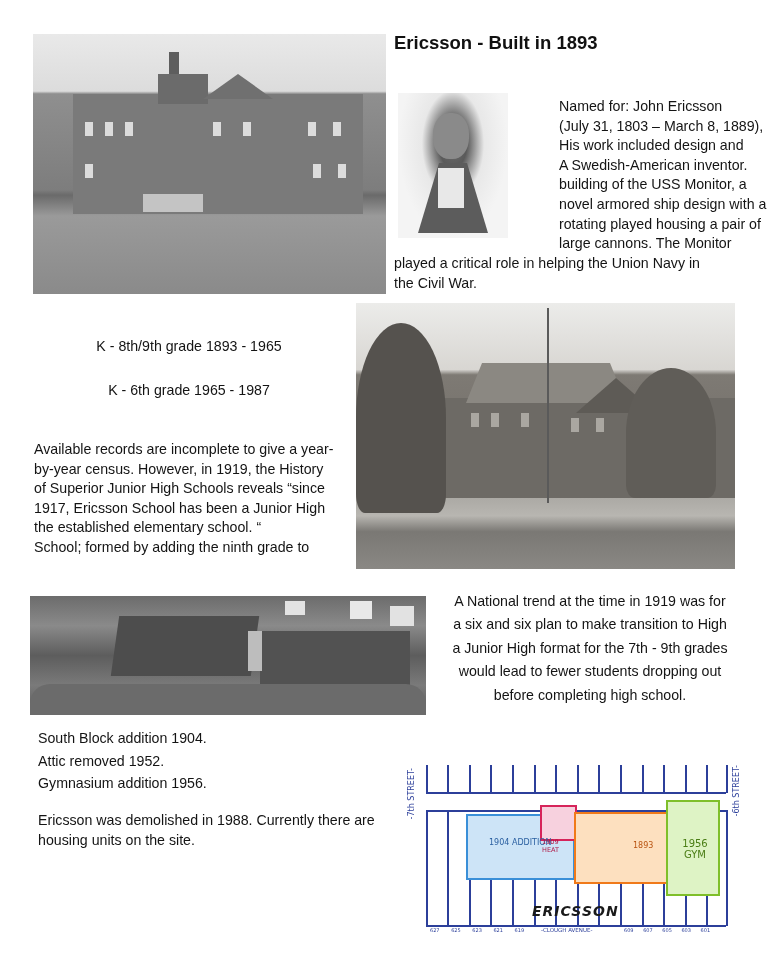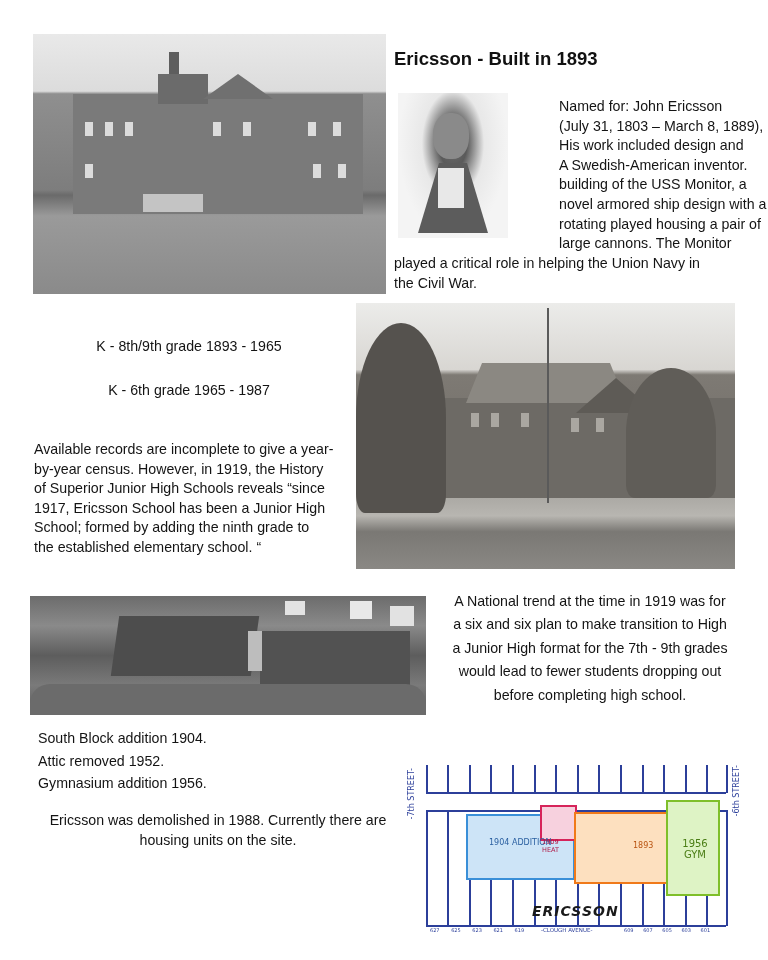--- a/index.html
+++ b/index.html
@@ -30,21 +30,21 @@
   .map { position: absolute; left: 404px; top: 760px; width: 345px; height: 175px; background: #fff; }
   .lot-line { position: absolute; width: 1.5px; background: #2c3f9a; }
   .h-line { position: absolute; height: 1.5px; background: #2c3f9a; }
   .blk { position: absolute; border: 2px solid; }
   .maplabel { position: absolute; font-family: "DejaVu Sans", sans-serif; color: #2c3f9a; }
   .vert { writing-mode: vertical-rl; }
 </style>
 </head>
 <body>
 
-<div class="abs" style="left:394px; top:48px; font-size:18.5px; font-weight:bold; color:#111;">Ericsson - Built in 1893</div>
+<div class="abs" style="left:394px; top:32px; font-size:18.5px; font-weight:bold; color:#111;">Ericsson - Built in 1893</div>
 
 <div class="photo photo1" title="Early photo of Ericsson School with students in front">
   <div class="bld" style="left:40px; top:60px; width:290px; height:120px; background:#7a7a7a;"></div>
   <div class="bld" style="left:125px; top:40px; width:50px; height:30px; background:#6b6b6b;"></div>
   <div class="bld" style="left:170px; top:40px; width:70px; height:25px; background:#707070; clip-path:polygon(50% 0,100% 100%,0 100%);"></div>
   <div class="bld" style="left:136px; top:18px; width:10px; height:22px; background:#5e5e5e;"></div>
   <div class="win" style="left:52px; top:88px;"></div>
     <div class="win" style="left:72px; top:88px;"></div>
     <div class="win" style="left:92px; top:88px;"></div>
   <div class="win" style="left:180px; top:88px;"></div>
@@ -79,22 +79,22 @@
 </div>
 
 <div class="abs txt" style="left:33px; top:337px; width:312px; text-align:center;">K - 8th/9th grade 1893 - 1965</div>
 <div class="abs txt" style="left:33px; top:381px; width:312px; text-align:center;">K - 6th grade 1965 - 1987</div>
 
 <div class="abs txt" style="left:34px; top:440px; width:320px;">
   <div>Available records are incomplete to give a year-</div>
   <div>by-year census.  However, in 1919, the History</div>
   <div>of Superior Junior High Schools reveals “since</div>
   <div>1917, Ericsson School has been a Junior High</div>
+  <div>the established elementary school. “</div>
   <div>School; formed by adding the ninth grade to</div>
-  <div>the established elementary school. “</div>
 </div>
 
 <div class="photo photo2" title="Ericsson School corner view with flagpole and trees">
   <div class="bld" style="left:60px; top:95px; width:320px; height:100px; background:#6d6a65;"></div>
   <div class="bld" style="left:110px; top:60px; width:160px; height:40px; background:#8b8882; clip-path:polygon(10% 0,90% 0,100% 100%,0 100%);"></div>
   <div class="bld" style="left:220px; top:75px; width:80px; height:35px; background:#5e5b56; clip-path:polygon(50% 0,100% 100%,0 100%);"></div>
   <div class="bld" style="left:0; top:20px; width:90px; height:190px; background:#55524e; border-radius:50% 50% 10% 10%;"></div>
   <div class="bld" style="left:270px; top:65px; width:90px; height:130px; background:#605d58; border-radius:50% 50% 10% 10%;"></div>
   <div class="bld" style="left:191px; top:5px; width:2px; height:195px; background:#5a5a5a;"></div>
   <div class="win" style="left:115px; top:110px; background:#aaa7a1;"></div>
@@ -121,21 +121,21 @@
   <div>would lead to fewer students    dropping out</div>
   <div>before completing high school.</div>
 </div>
 
 <div class="abs txt" style="left:38px; top:727px; width:330px; line-height:22.5px;">
   <div>South Block addition 1904.</div>
   <div>Attic removed 1952.</div>
   <div>Gymnasium addition 1956.</div>
 </div>
 
-<div class="abs txt" style="left:38px; top:811px; width:360px;text-align:center;">
+<div class="abs txt" style="left:38px; top:811px; width:360px;">
   <div>Ericsson was demolished in 1988.  Currently there are</div>
   <div>housing units on the site.</div>
 </div>
 
 <div class="map">
 
   <div class="h-line" style="left:22px; top:32px; width:300px;"></div>
   <div class="lot-line" style="left:22px; top:5px; height:28px;"></div>
   <div class="lot-line" style="left:43px; top:5px; height:28px;"></div>
   <div class="lot-line" style="left:65px; top:5px; height:28px;"></div>

